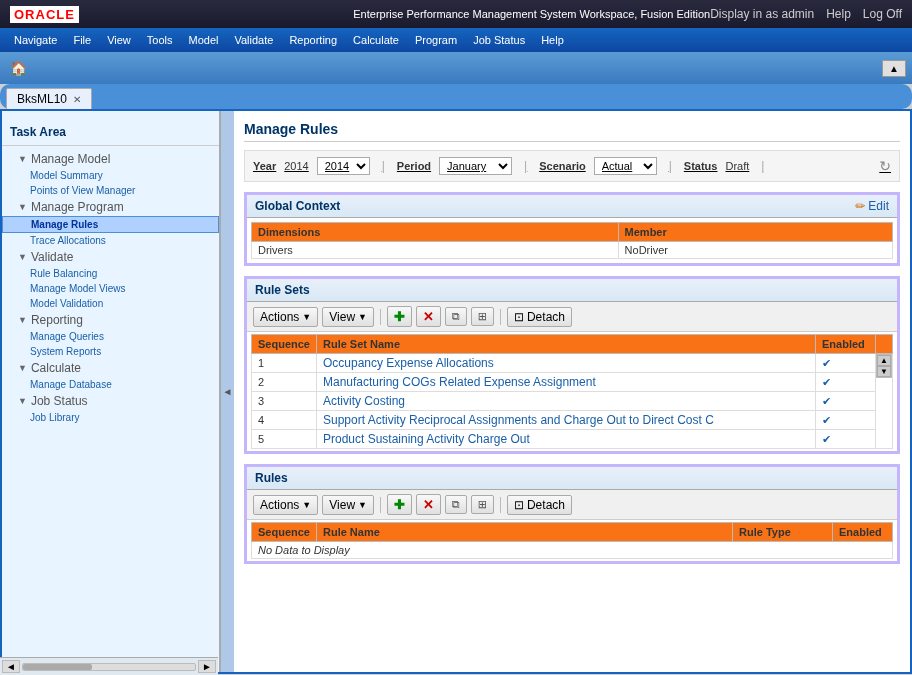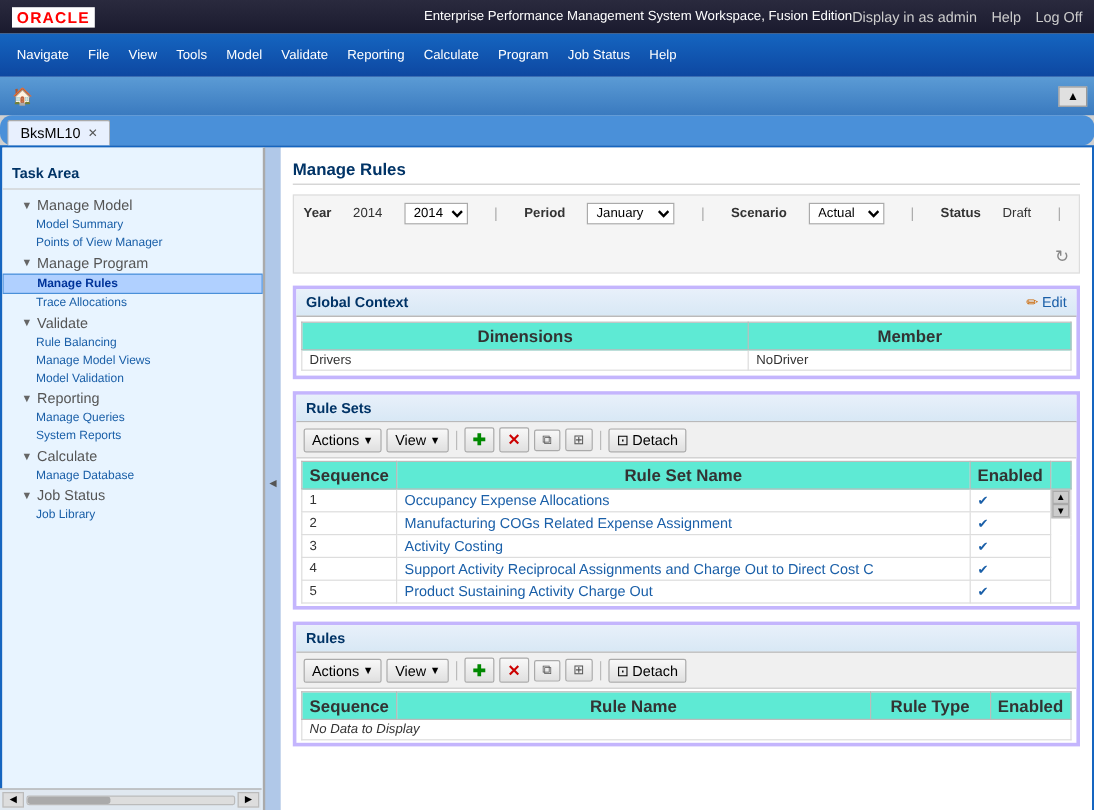--- a/index.html
+++ b/index.html
@@ -24,21 +24,21 @@
       padding: 1px 4px;
       letter-spacing: 1px;
     }
     .top-bar-title { color: white; font-size: 11px; flex: 1; text-align: right; }
     .top-bar-right { color: #ccc; font-size: 11px; display: flex; gap: 12px; }
     .top-bar-right a { color: #ccc; text-decoration: none; cursor: pointer; }
 
     
     .menu-bar {
       background: linear-gradient(to bottom, #1565c0, #0d47a1);
-      height: 36px;
+      height: 24px;
       display: flex;
       align-items: center;
       padding: 0 6px;
     }
     .menu-item {
       color: white;
       padding: 2px 8px;
       cursor: pointer;
       font-size: 11px;
       border-radius: 2px;
@@ -150,26 +150,27 @@
       color: #003366;
       margin-bottom: 8px;
       border-bottom: 1px solid #ccc;
       padding-bottom: 4px;
     }
 
     
     .context-bar {
       display: flex;
       align-items: center;
-      gap: 18px;
+      gap: 8px;
       padding: 6px 8px;
       background: #f5f5f5;
       border: 1px solid #ddd;
       margin-bottom: 10px;
       flex-wrap: wrap;
+      text-decoration: underline;
     }
     .context-label { color: #333; font-weight: bold; font-size: 11px; }
     .context-value { color: #333; font-size: 11px; }
     .context-select {
       border: 1px solid #aaa;
       background: white;
       padding: 1px 3px;
       font-size: 11px;
       cursor: pointer;
     }
@@ -203,25 +204,25 @@
       gap: 3px;
     }
     .edit-icon { color: #cc6600; font-size: 12px; }
 
     
     .data-table {
       width: 100%;
       border-collapse: collapse;
     }
     .data-table th {
-      background: #5eead4;
+      background: #f97316;
       border: 1px solid #bbb;
       padding: 3px 6px;
-      text-align: center;
-      font-size: 14px;
+      text-align: left;
+      font-size: 11px;
       color: #333;
     }
     .data-table td {
       border: 1px solid #ddd;
       padding: 2px 6px;
       font-size: 11px;
       color: #333;
     }
 
     

